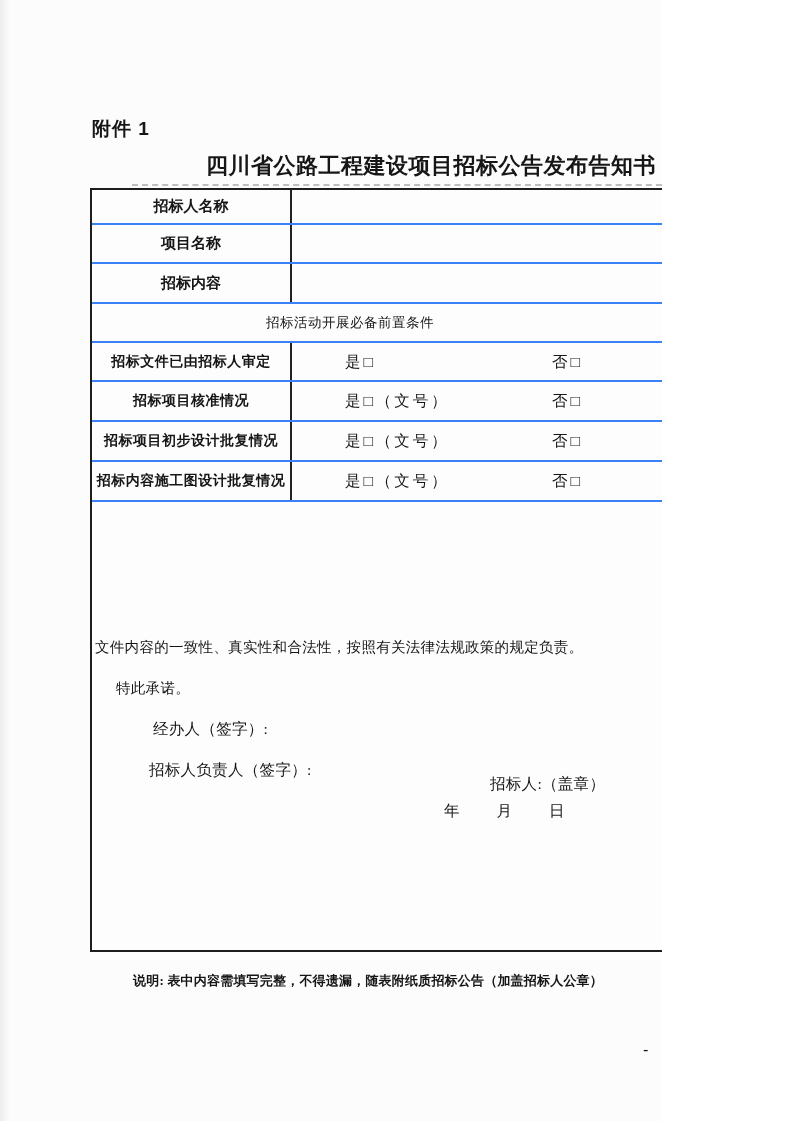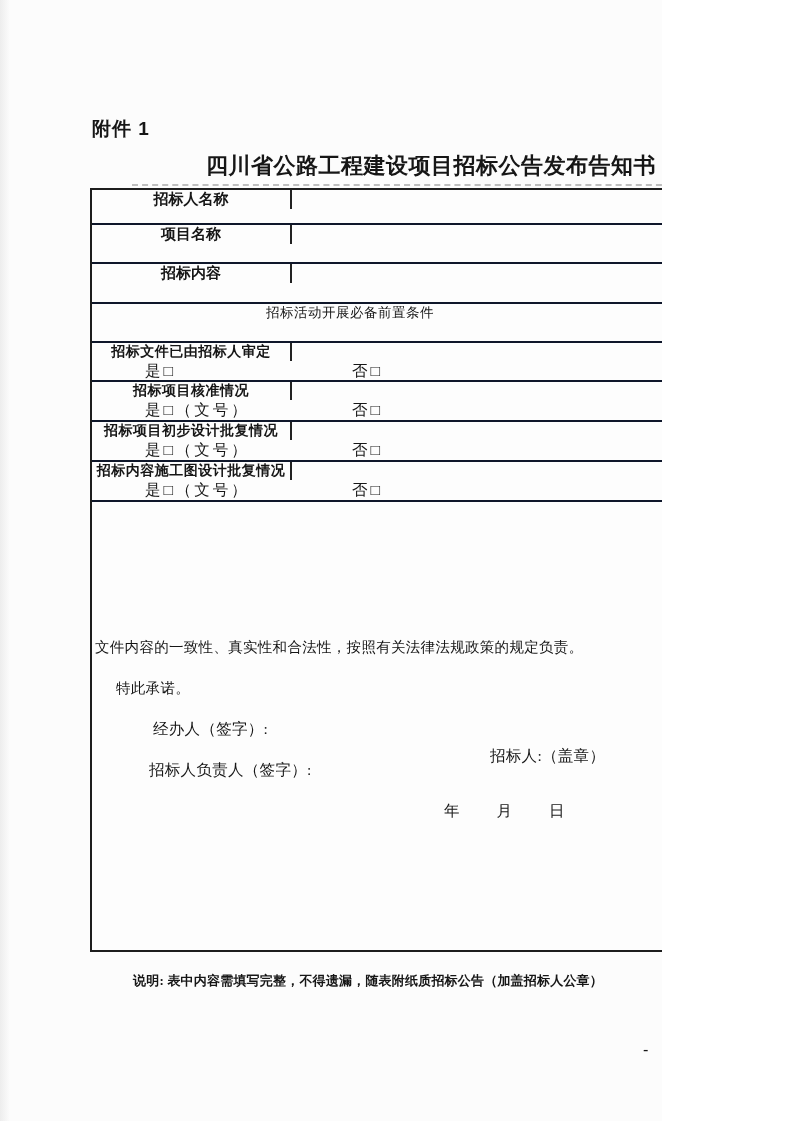--- a/index.html
+++ b/index.html
@@ -25,21 +25,21 @@
   }
   .ftable{
     position:absolute;left:90px;top:188px;width:608px;height:764px;
     border:2px solid #1d1d1d;box-sizing:border-box;background:#fdfdfd;
   }
   
   .ftable::before{
     content:"";position:absolute;left:40px;top:-6px;width:540px;
     border-top:2px dashed rgba(45,45,45,.30);
   }
-  .trow{display:flex;border-bottom:2px solid #0f172a;box-sizing:content-box;flex-direction:column;}
+  .trow{display:flex;border-bottom:2px solid #3b82f6;box-sizing:content-box;}
   .lcell{
     width:200px;box-sizing:border-box;border-right:2px solid #222;
     display:flex;align-items:center;justify-content:center;
     font-family:"Liberation Sans","DejaVu Sans",sans-serif;
     font-weight:bold;text-align:center;
   }
   .lcell.f15{font-size:15px;}
   .lcell.f14{font-size:14px;letter-spacing:0.5px;}
   .vcell{flex:1;position:relative;}
   .sechdr{
@@ -52,21 +52,21 @@
     font-size:15.5px;letter-spacing:3px;white-space:nowrap;}
   .opt.yes{left:53px;}
   .opt.no{left:260px;}
   .bigcell{position:relative;height:410px;}
   .bigcell .ln{position:absolute;white-space:nowrap;font-size:14.5px;letter-spacing:0.3px;}
   .cm-l1{left:26px;top:96px;}
   .cm-l2{left:3px;top:136px;}
   .cm-promise{left:24px;top:177px;}
   .cm-handler{left:61px;top:217px;font-size:15.5px !important;}
   .cm-resp{left:50px;top:258px;font-size:15.5px !important;margin-left:7px;}
-  .cm-seal{left:398px;top:244px;font-size:15.5px !important;}
+  .cm-seal{left:398px;top:272px;font-size:15.5px !important;}
   .cm-date{left:352px;top:299px;font-size:15.5px !important;letter-spacing:2px !important;}
   .note{
     position:absolute;left:133px;top:972px;
     font-size:13px;font-weight:600;letter-spacing:0.2px;white-space:nowrap;
   }
   .pagenum{
     position:absolute;left:643px;top:1040px;
     font-size:16px;letter-spacing:3px;word-spacing:6px;white-space:nowrap;
     font-family:"DejaVu Serif",serif;
   }

